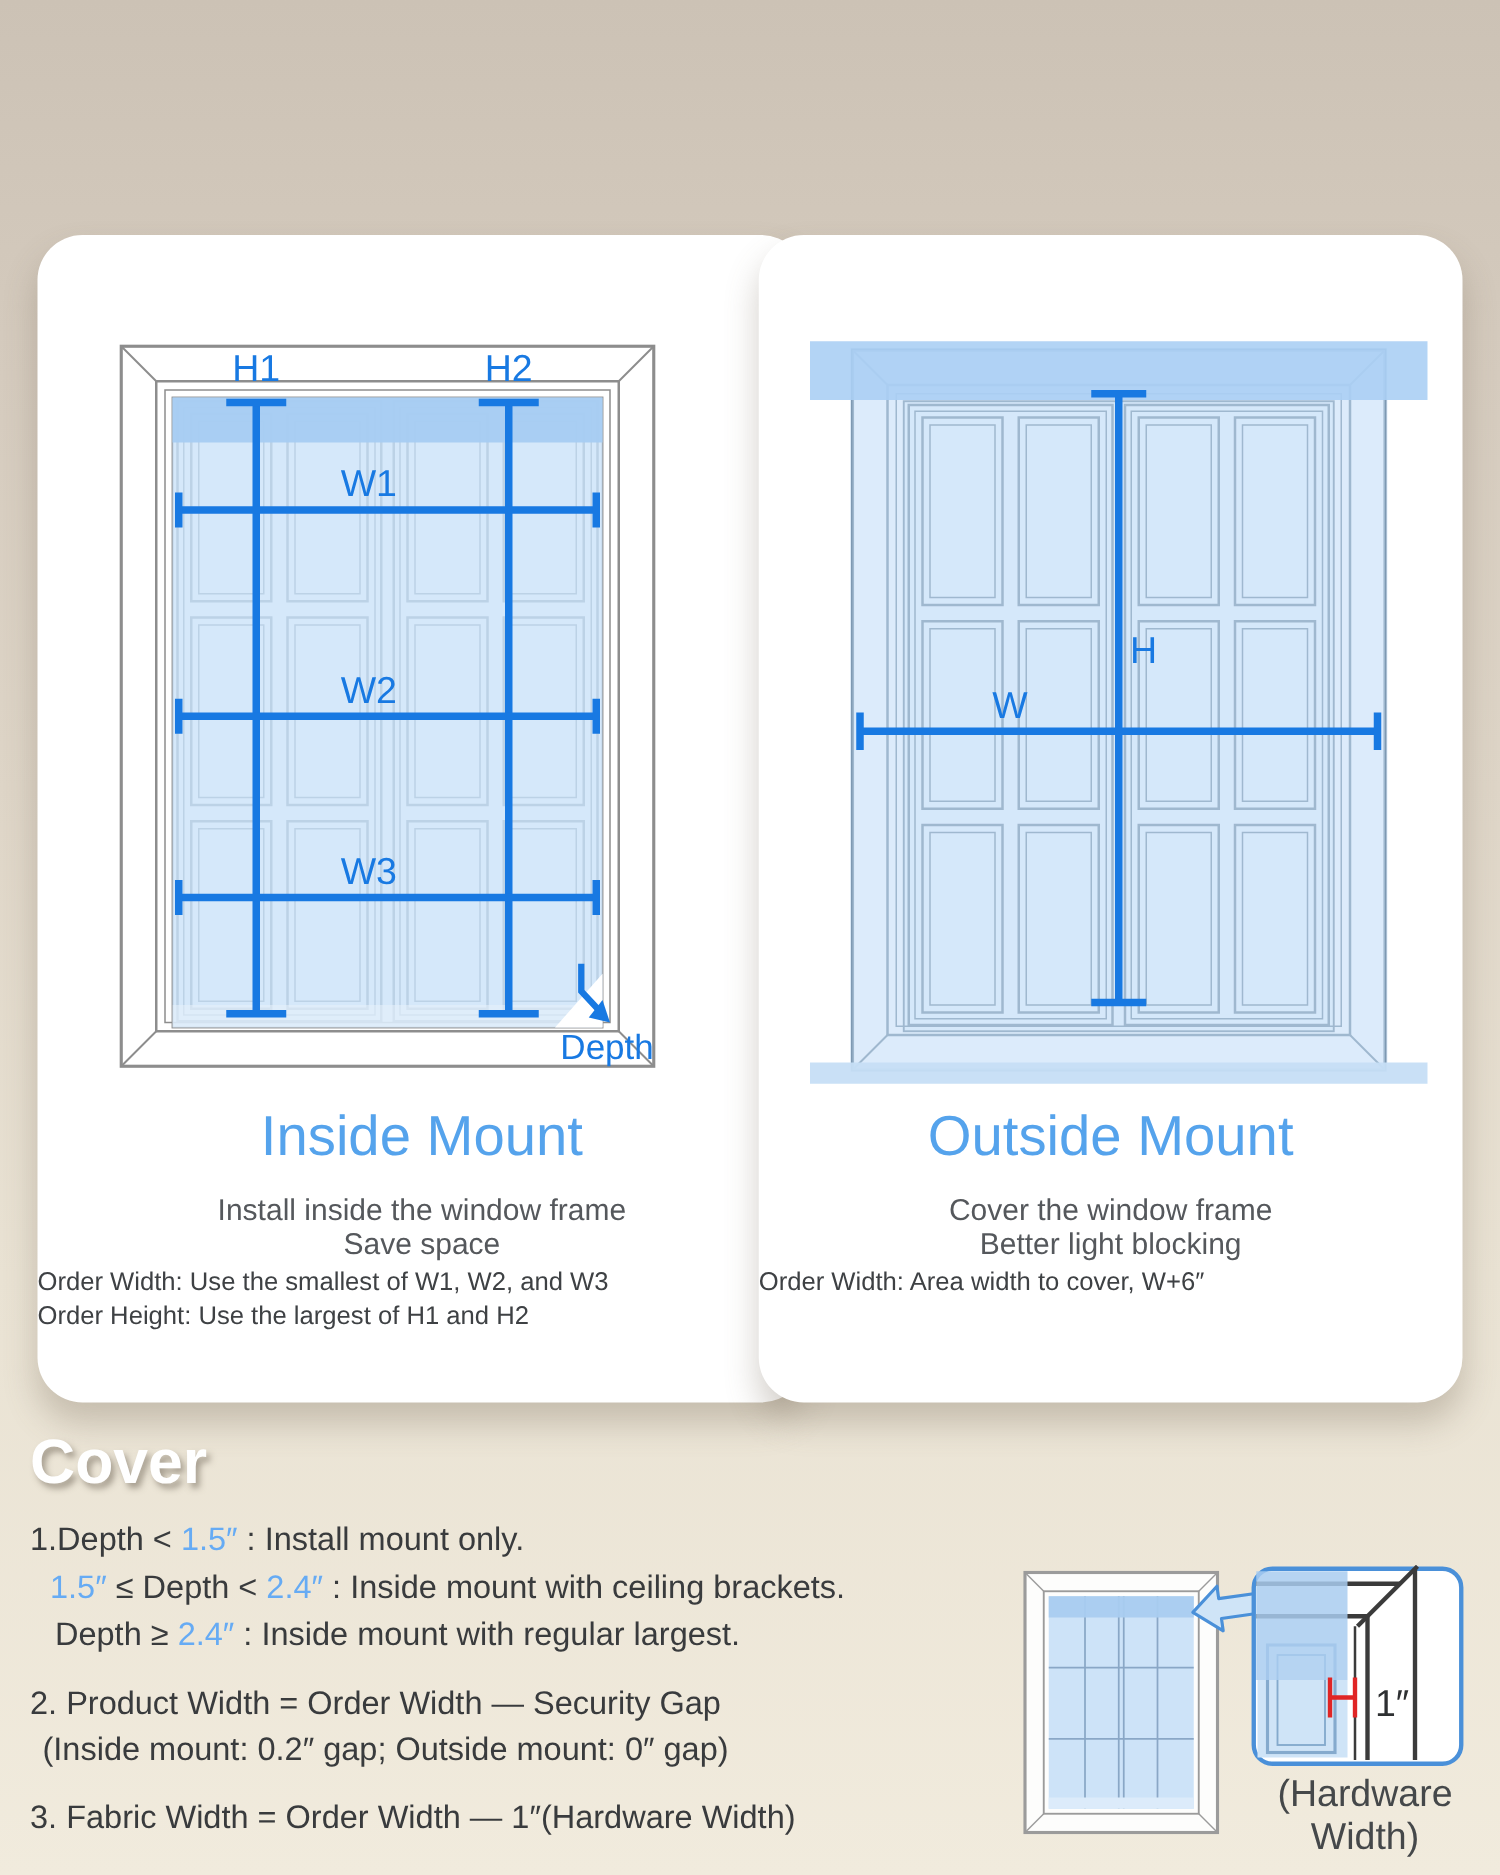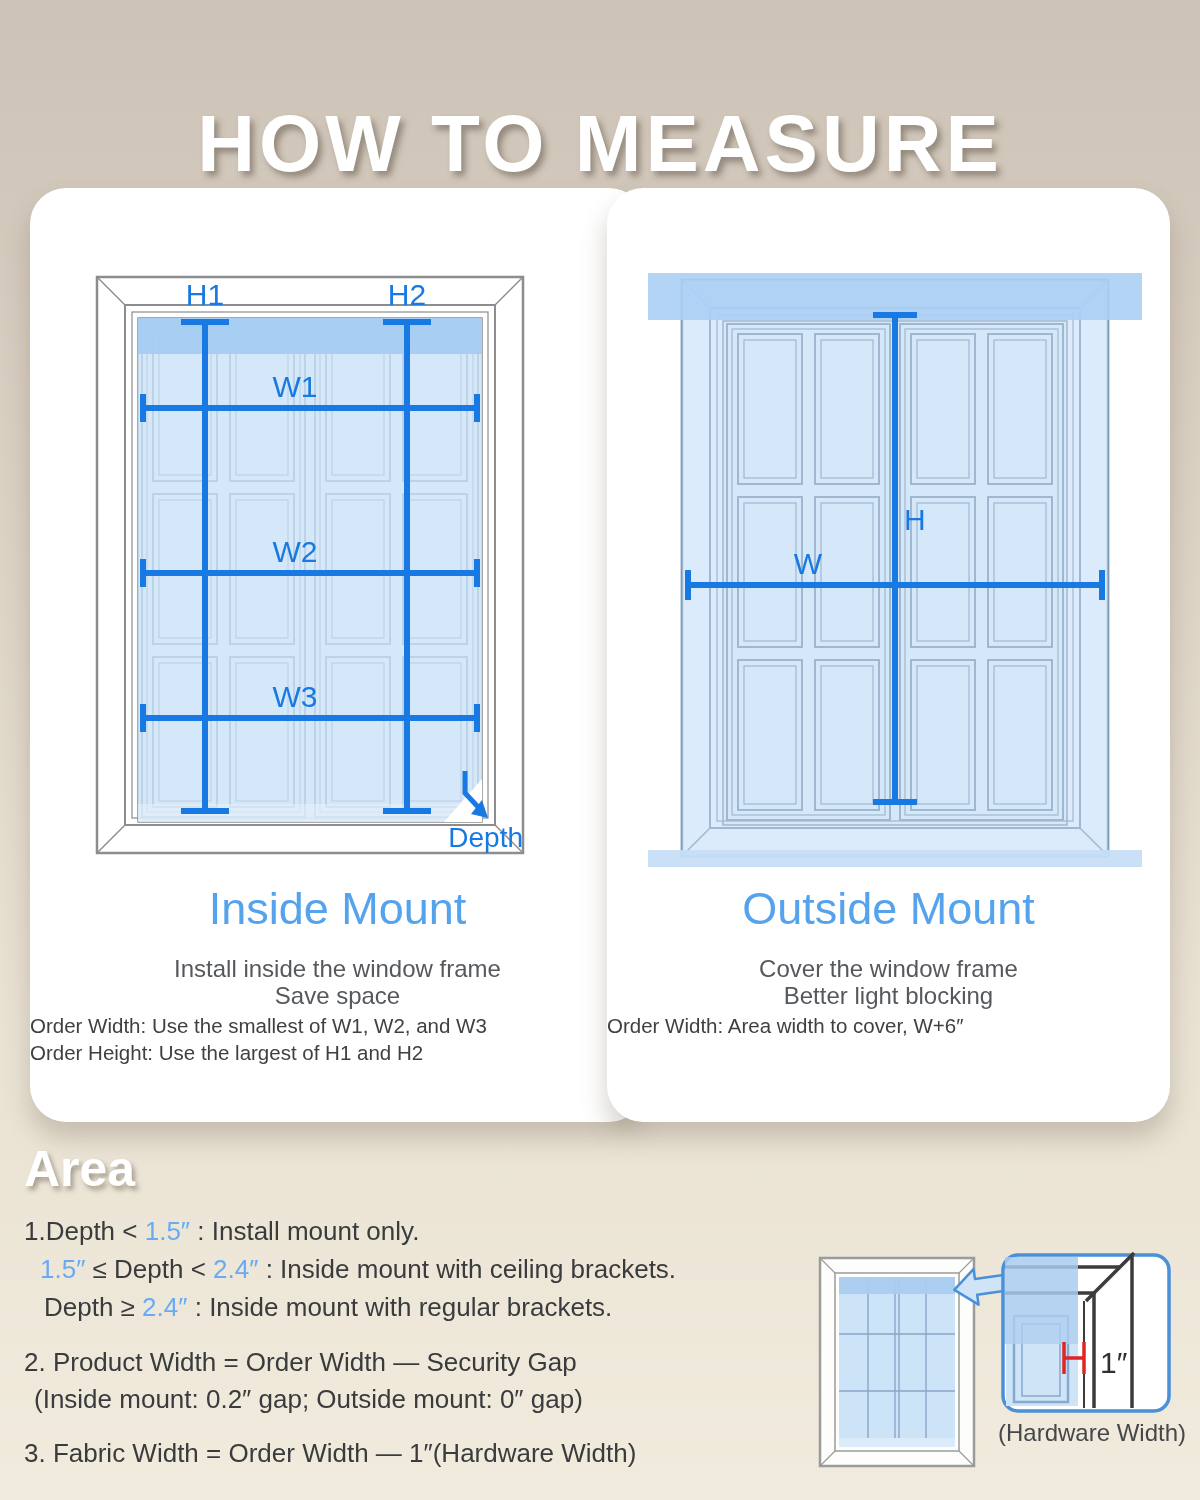--- a/index.html
+++ b/index.html
@@ -33,30 +33,29 @@
   }
   .win-svg { position:absolute; }
   .note-heading {
     position:absolute; left:24px; top:1140px; font-size:50px; font-weight:bold;
     color:#ffffff; text-shadow:3px 4px 5px rgba(96,85,72,.5); margin:0;
   }
   .note-line { position:absolute; font-size:26px; color:#393b3d; white-space:nowrap; }
   .note-line .blue { color:#66abf4; }
   .hw-caption {
     position:absolute; left:985px; top:1419px; width:214px; text-align:center;
-    font-size:24px; color:#45484a;
+    font-size:30px; color:#45484a;
   }
   svg text { font-family:"Liberation Sans","DejaVu Sans",sans-serif; }
 </style>
 </head>
 <body>
 
 <div class="stage">
 
-  <h1 class="title">HOW TO MEASURE</h1>
 
   <section class="card left">
     <svg class="win-svg" style="left:65px; top:87px;" width="430" height="580" viewBox="0 0 430 580">
       <defs>
         <g id="pane">
           <rect x="0" y="0" width="64" height="150" fill="none" stroke="currentColor" stroke-width="2"></rect>
           <rect x="6" y="6" width="52" height="138" fill="none" stroke="currentColor" stroke-width="1.2"></rect>
         </g>
       </defs>
       <g stroke="#8d8d8d" fill="none">
@@ -187,30 +186,30 @@
     <h2 class="card-heading">Outside Mount</h2>
     <div class="card-desc">
       <div>Cover the window frame</div>
       <div>Better light blocking</div>
     </div>
     <div class="card-order">
       <div>Order Width: Area width to cover, W+6″</div>
     </div>
   </section>
 
-  <h2 class="note-heading">Area</h2>
+  <h2 class="note-heading">Cover</h2>
 
   <div class="note-line" style="left:24px; top:1216px;">
     <span>1.Depth &lt; </span><span class="blue">1.5″</span><span> : Install mount only.</span>
   </div>
   <div class="note-line" style="left:40px; top:1254px;">
     <span class="blue">1.5″</span><span> ≤ Depth &lt; </span><span class="blue">2.4″</span><span> : Inside mount with ceiling brackets.</span>
   </div>
   <div class="note-line" style="left:44px; top:1292px;">
-    <span>Depth ≥ </span><span class="blue">2.4″</span><span> : Inside mount with regular brackets.</span>
+    <span>Depth ≥ </span><span class="blue">2.4″</span><span> : Inside mount with regular largest.</span>
   </div>
   <div class="note-line" style="left:24px; top:1347px;">2. Product Width = Order Width — Security Gap</div>
   <div class="note-line" style="left:34px; top:1384px;">(Inside mount: 0.2″ gap; Outside mount: 0″ gap)</div>
   <div class="note-line" style="left:24px; top:1438px;">3. Fabric Width = Order Width — 1″(Hardware Width)</div>
 
   <svg class="win-svg" style="left:818px; top:1256px;" width="158" height="212" viewBox="0 0 158 212">
     <g stroke="#9b9b9b" fill="none">
       <rect x="2" y="2" width="154" height="208" stroke-width="2.5" fill="#fdfdfc"></rect>
       <line x1="2" y1="2" x2="17" y2="17" stroke-width="1.2"></line>
       <line x1="156" y1="2" x2="141" y2="17" stroke-width="1.2"></line>

